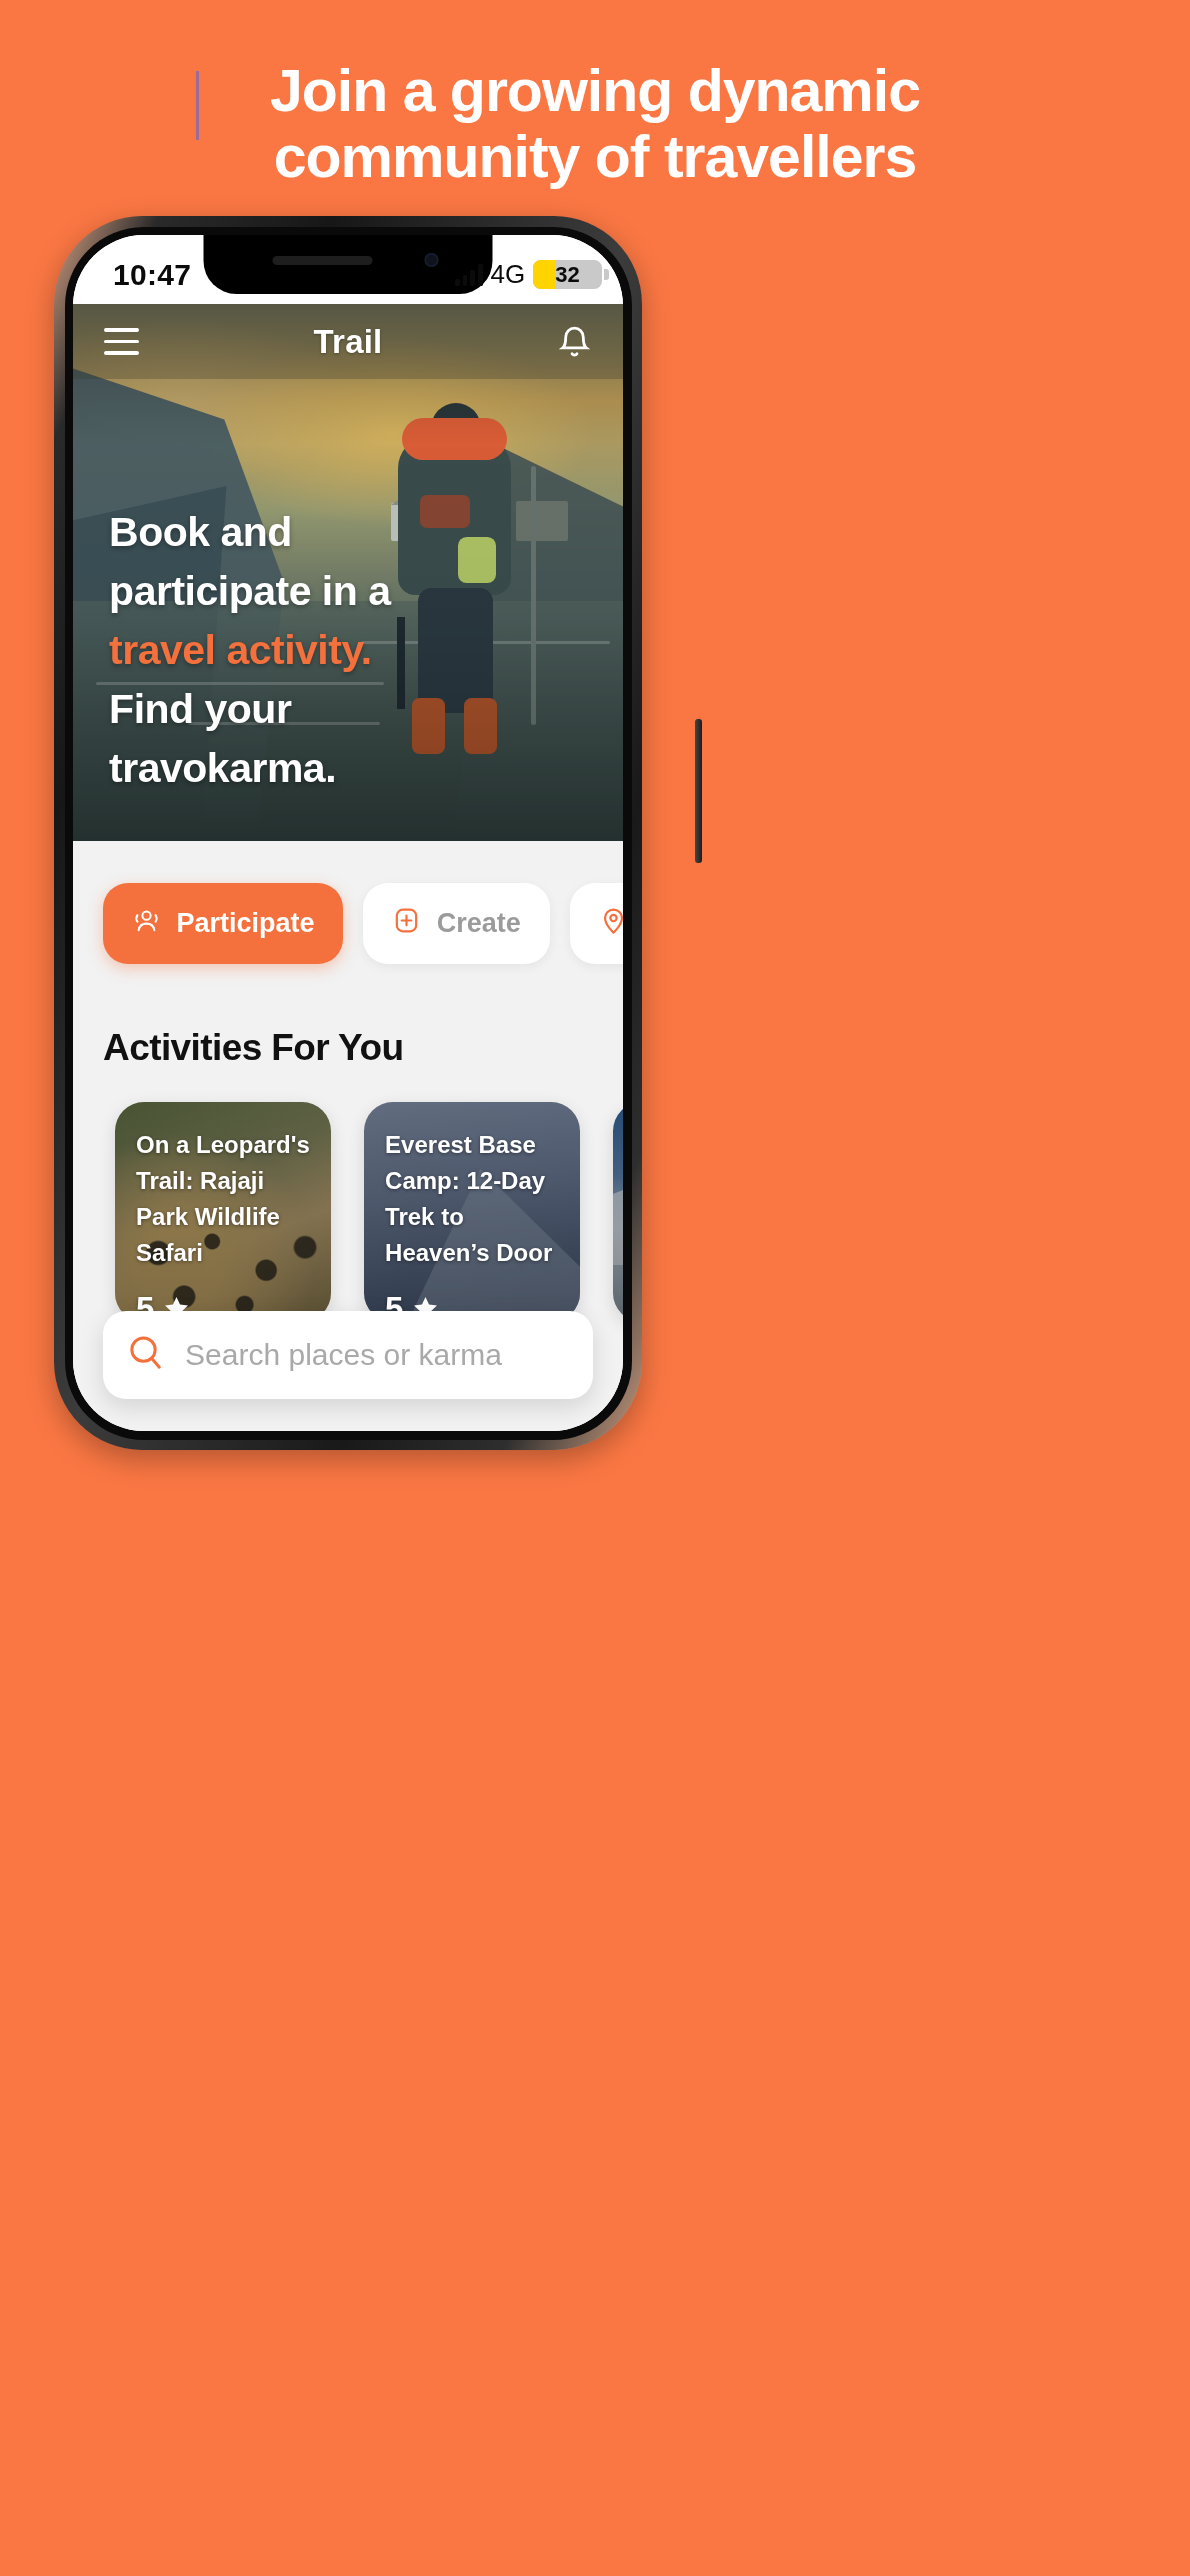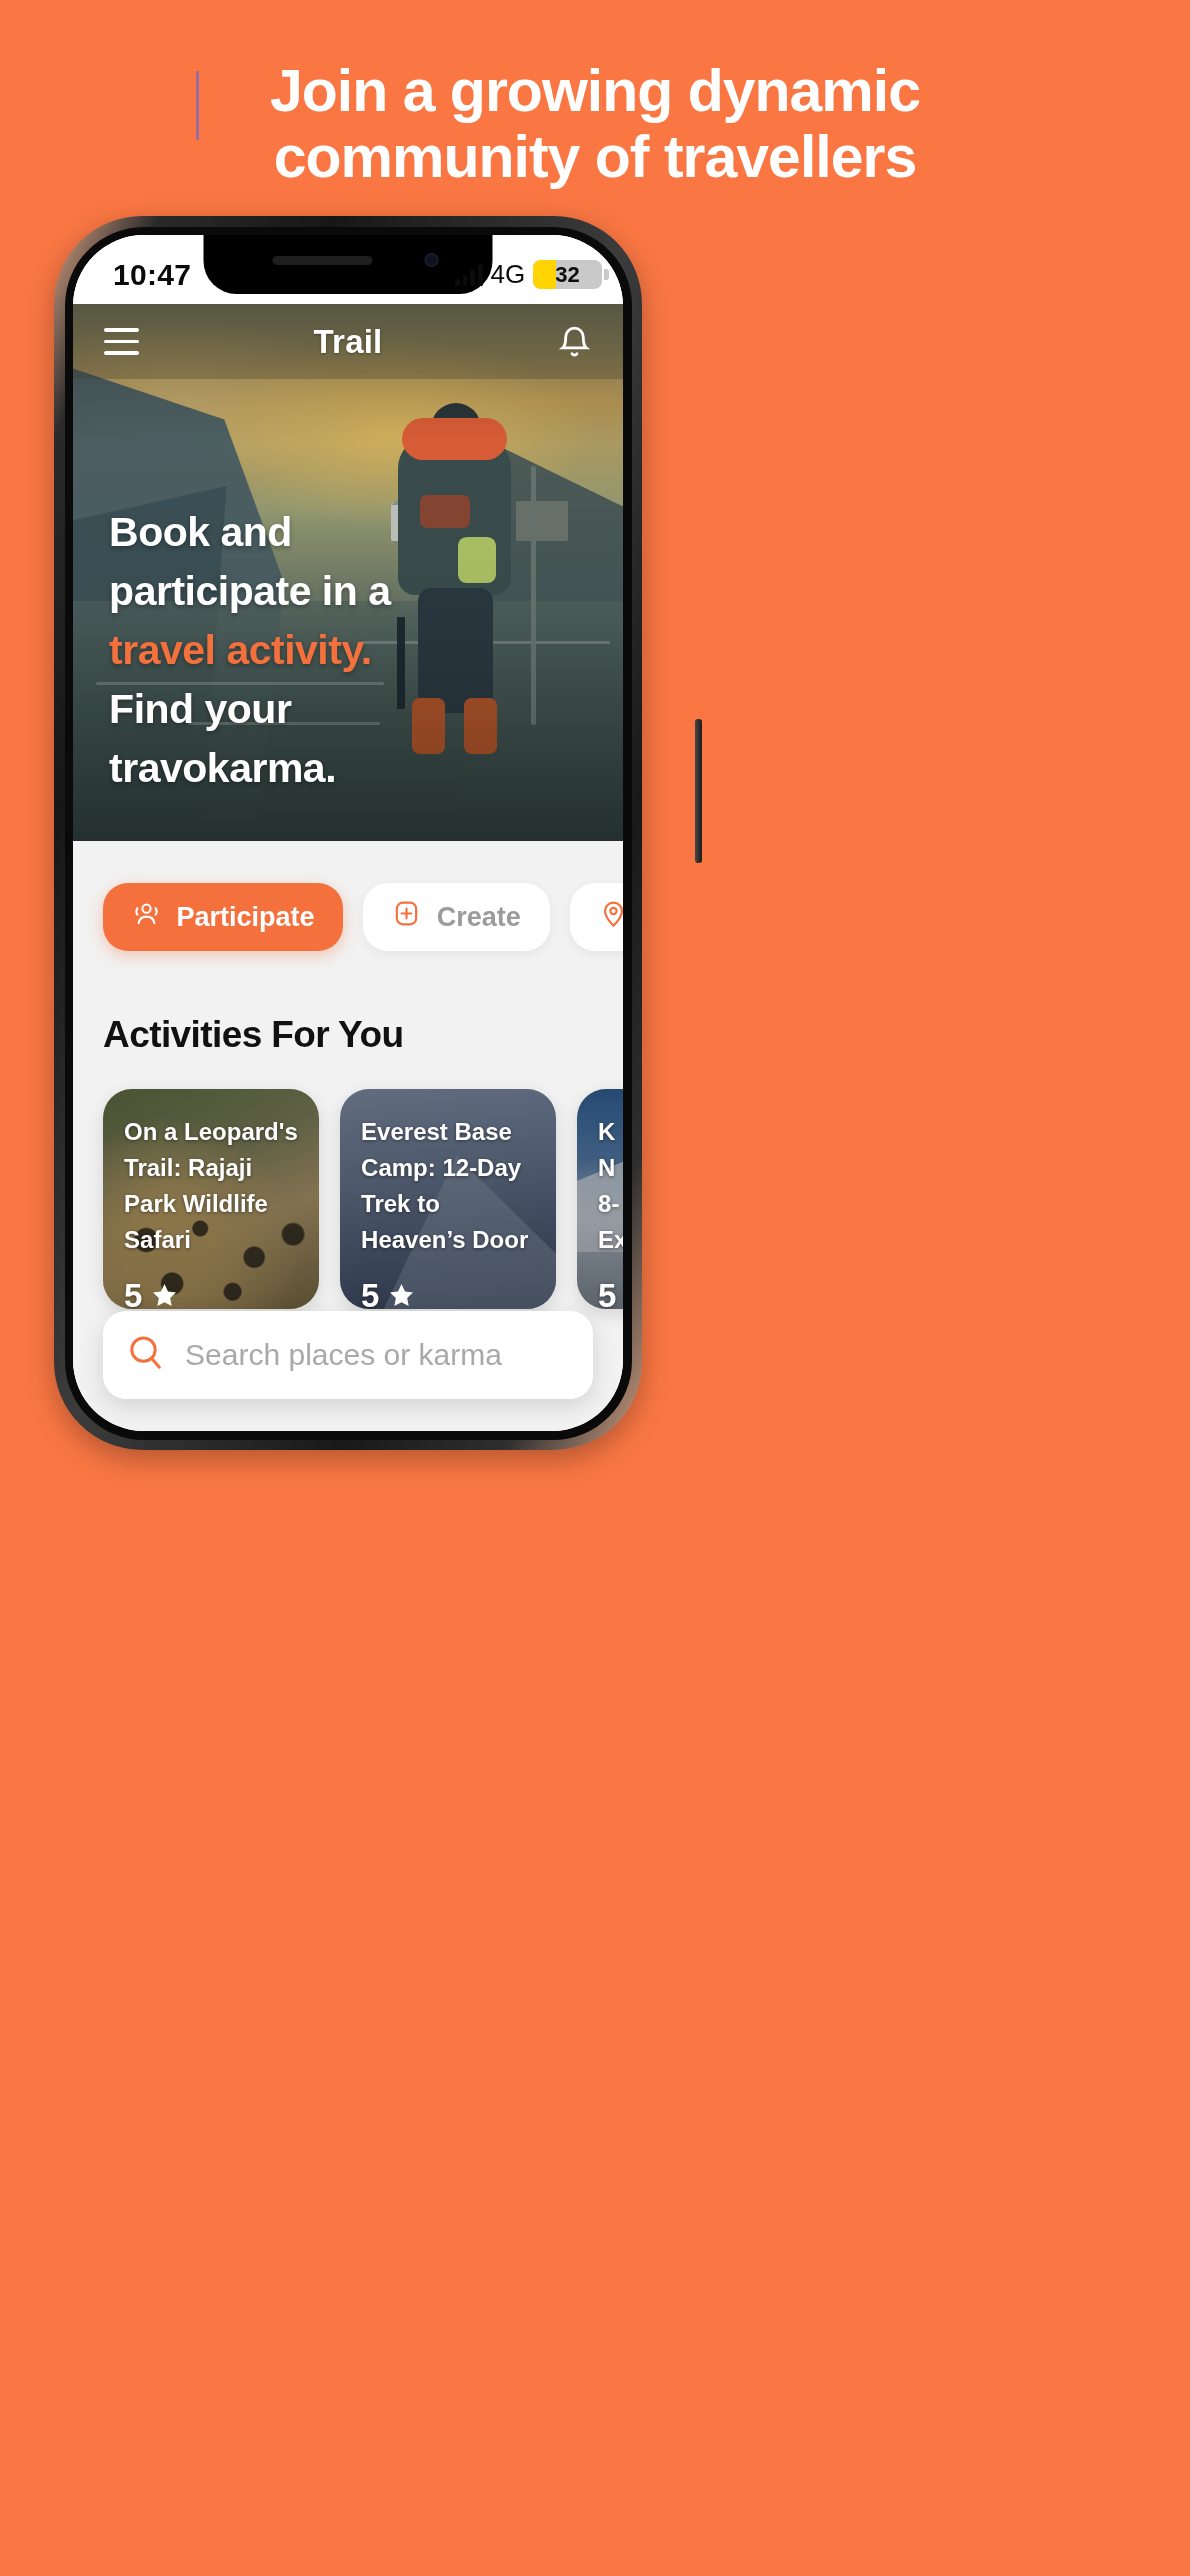--- a/index.html
+++ b/index.html
@@ -166,37 +166,38 @@
     height:88px; background:#fff; border-radius:23px;
     display:flex; align-items:center; padding:0 23px; gap:19px;
     box-shadow:0 7.7px 25px rgba(0,0,0,.13);
   }
   .search-ph { color:#a9a9a9; font-size:30px; }
 
   
   .content { position:relative; background:#f2f2f2; padding-top:42px; height:100%; }
   .chips { display:flex; gap:20px; padding:0 30px; }
   .chip {
-    height:68px; border-radius:25px; background:#fff;
+    height:81px; border-radius:25px; background:#fff;
     display:flex; align-items:center; gap:15.3px; padding:0 29px;
     font-size:27px; font-weight:bold; color:#9b9b9b;
     box-shadow:0 2.9px 11.5px rgba(0,0,0,.06); white-space:nowrap;
   }
   .chip.active { background:#f4703c; color:#fff; box-shadow:0 4.8px 15.3px rgba(244,112,60,.35); }
 
   .section-title {
     margin:63px 0 33px 30px; font-size:37px; font-weight:bold; color:#111;
     letter-spacing:-0.6px;
   }
 
   .cards { display:flex; gap:21px; padding-left:30px; }
   .card {
     position:relative; flex:0 0 auto; width:216px; height:220px;
     border-radius:29px; overflow:hidden;
     box-shadow:0 5.8px 17px rgba(0,0,0,.12);
+    margin-left:12px;
   }
   .card .img { position:absolute; inset:0; }
   .c1 .img{background:
      radial-gradient(circle at 30% 75%,#c7a869 0 18%,rgba(199,168,105,0) 60%),
      linear-gradient(160deg,#5c6b42 0%,#7d7f5a 35%,#b8a071 62%,#8a7a4e 100%);}
   .c1 .spots{position:absolute;left:0;right:0;bottom:0;height:115px;
      background:radial-gradient(circle at 20% 40%,#2e2a20 0 6%,rgba(0,0,0,0) 7%),
                 radial-gradient(circle at 45% 30%,#2e2a20 0 5%,rgba(0,0,0,0) 6%),
                 radial-gradient(circle at 70% 55%,#2e2a20 0 6%,rgba(0,0,0,0) 7%),
                 radial-gradient(circle at 88% 35%,#2e2a20 0 5%,rgba(0,0,0,0) 6%),

